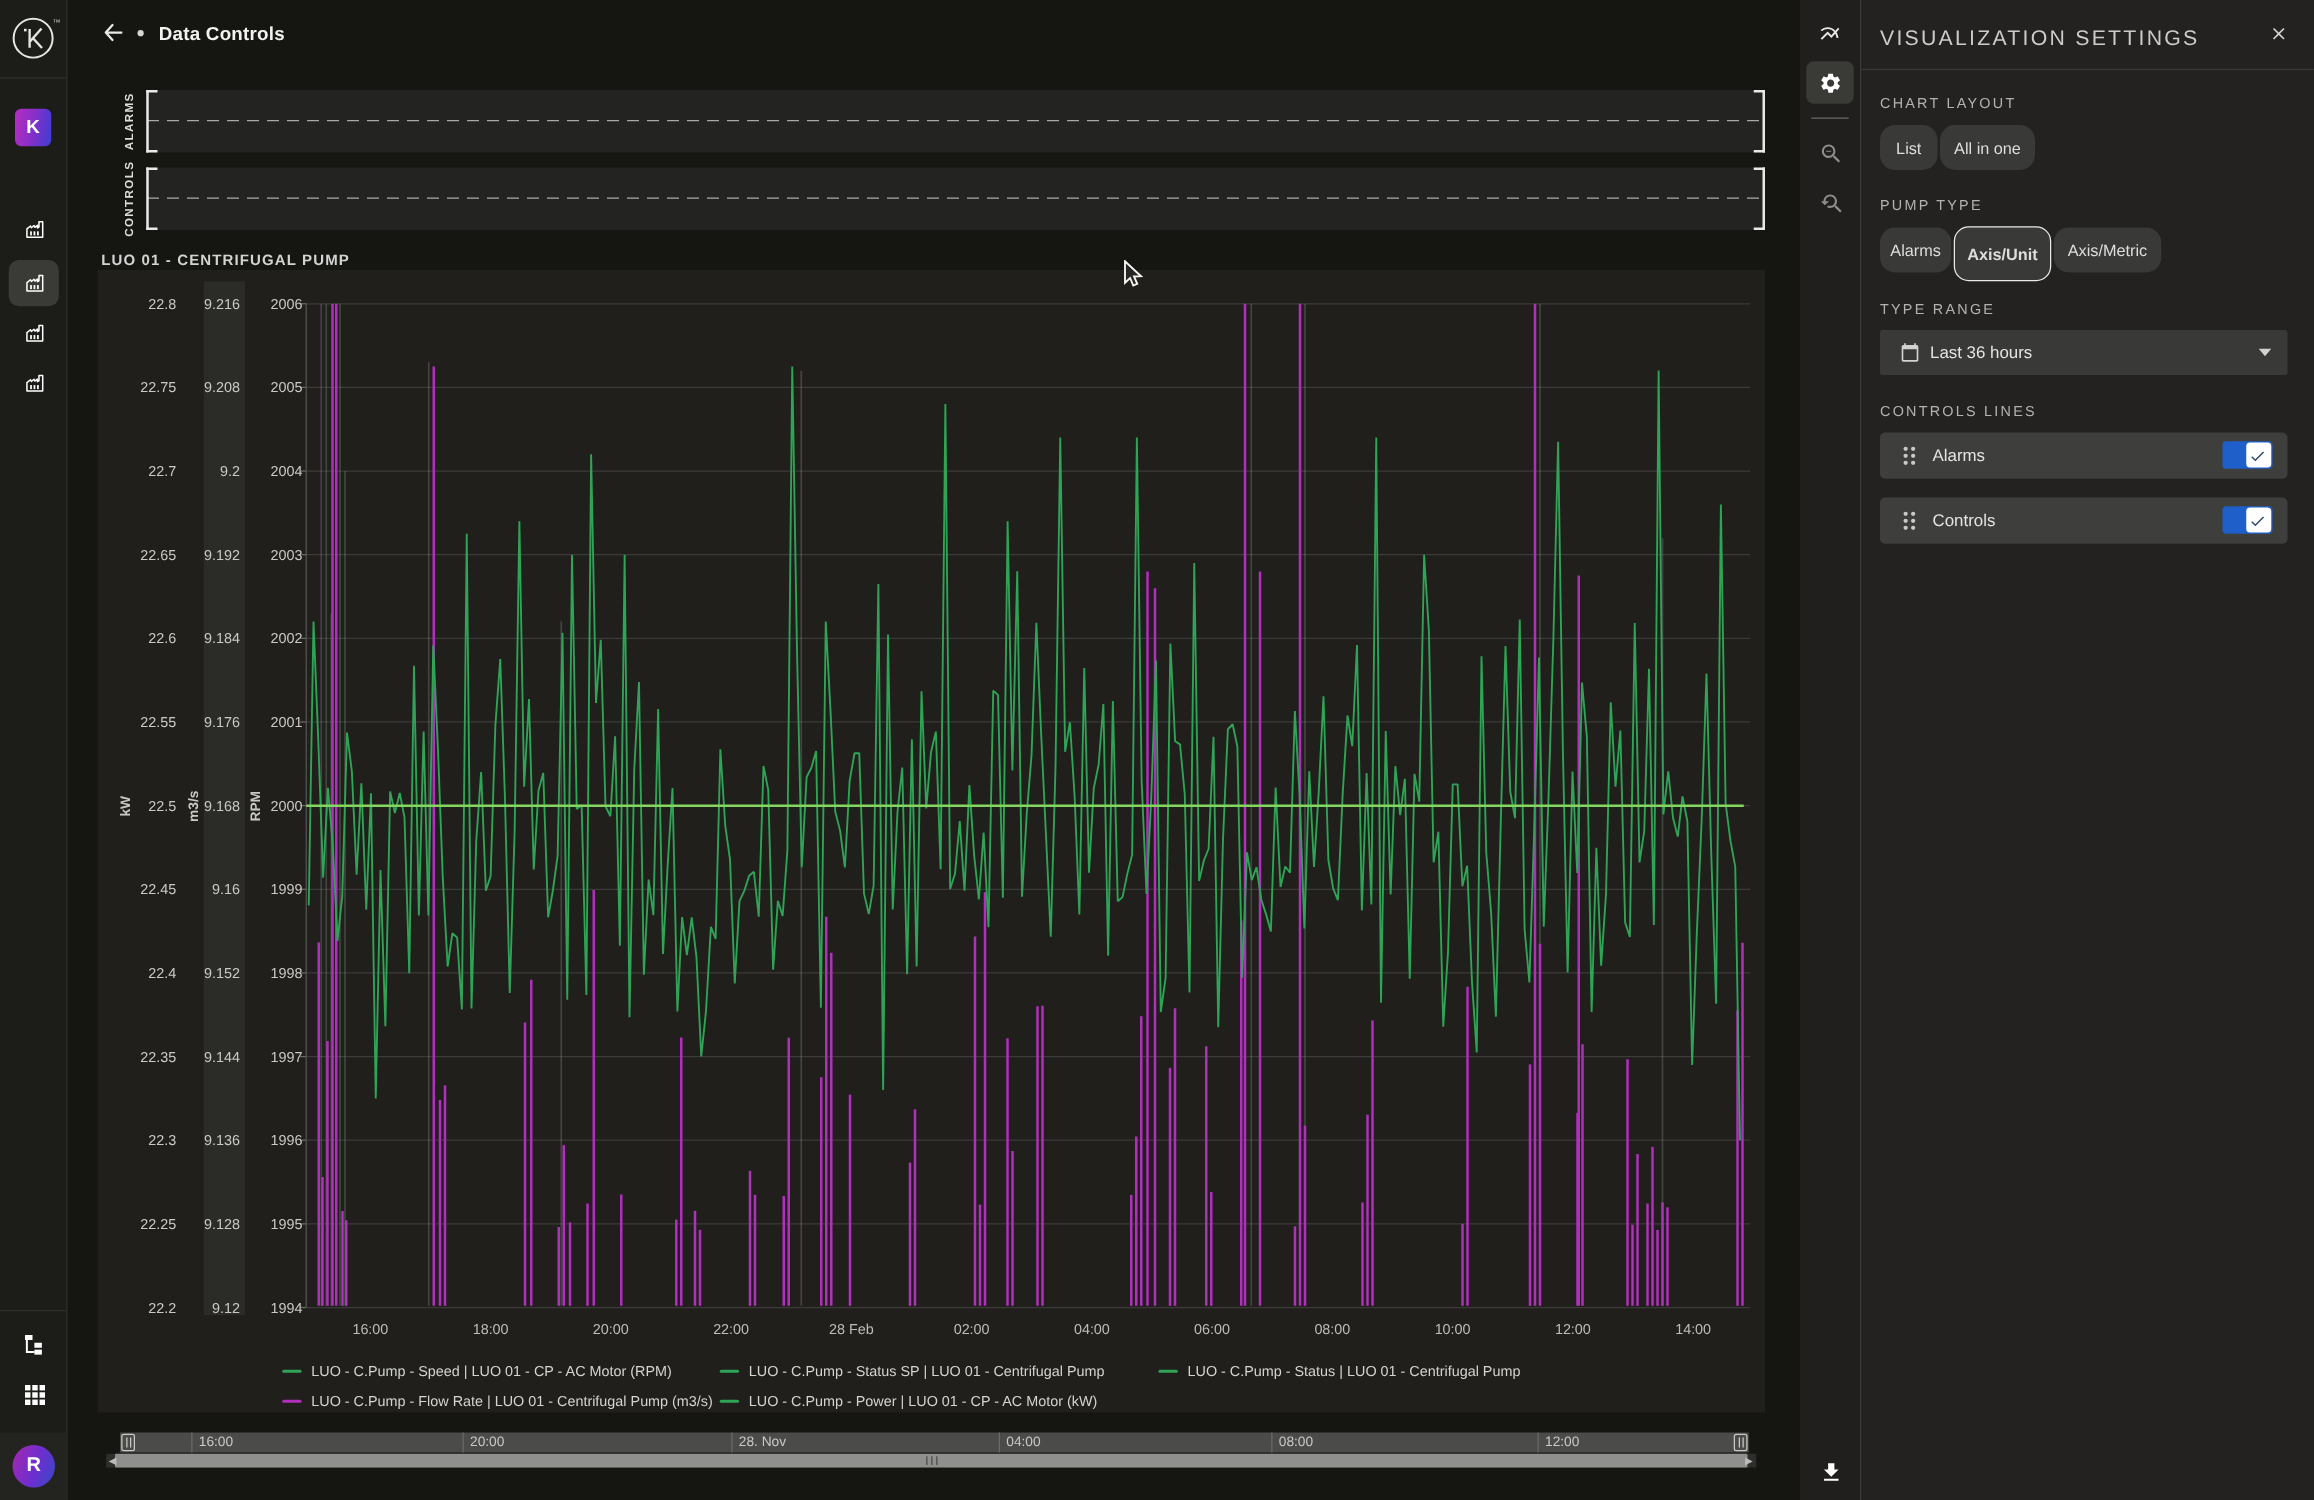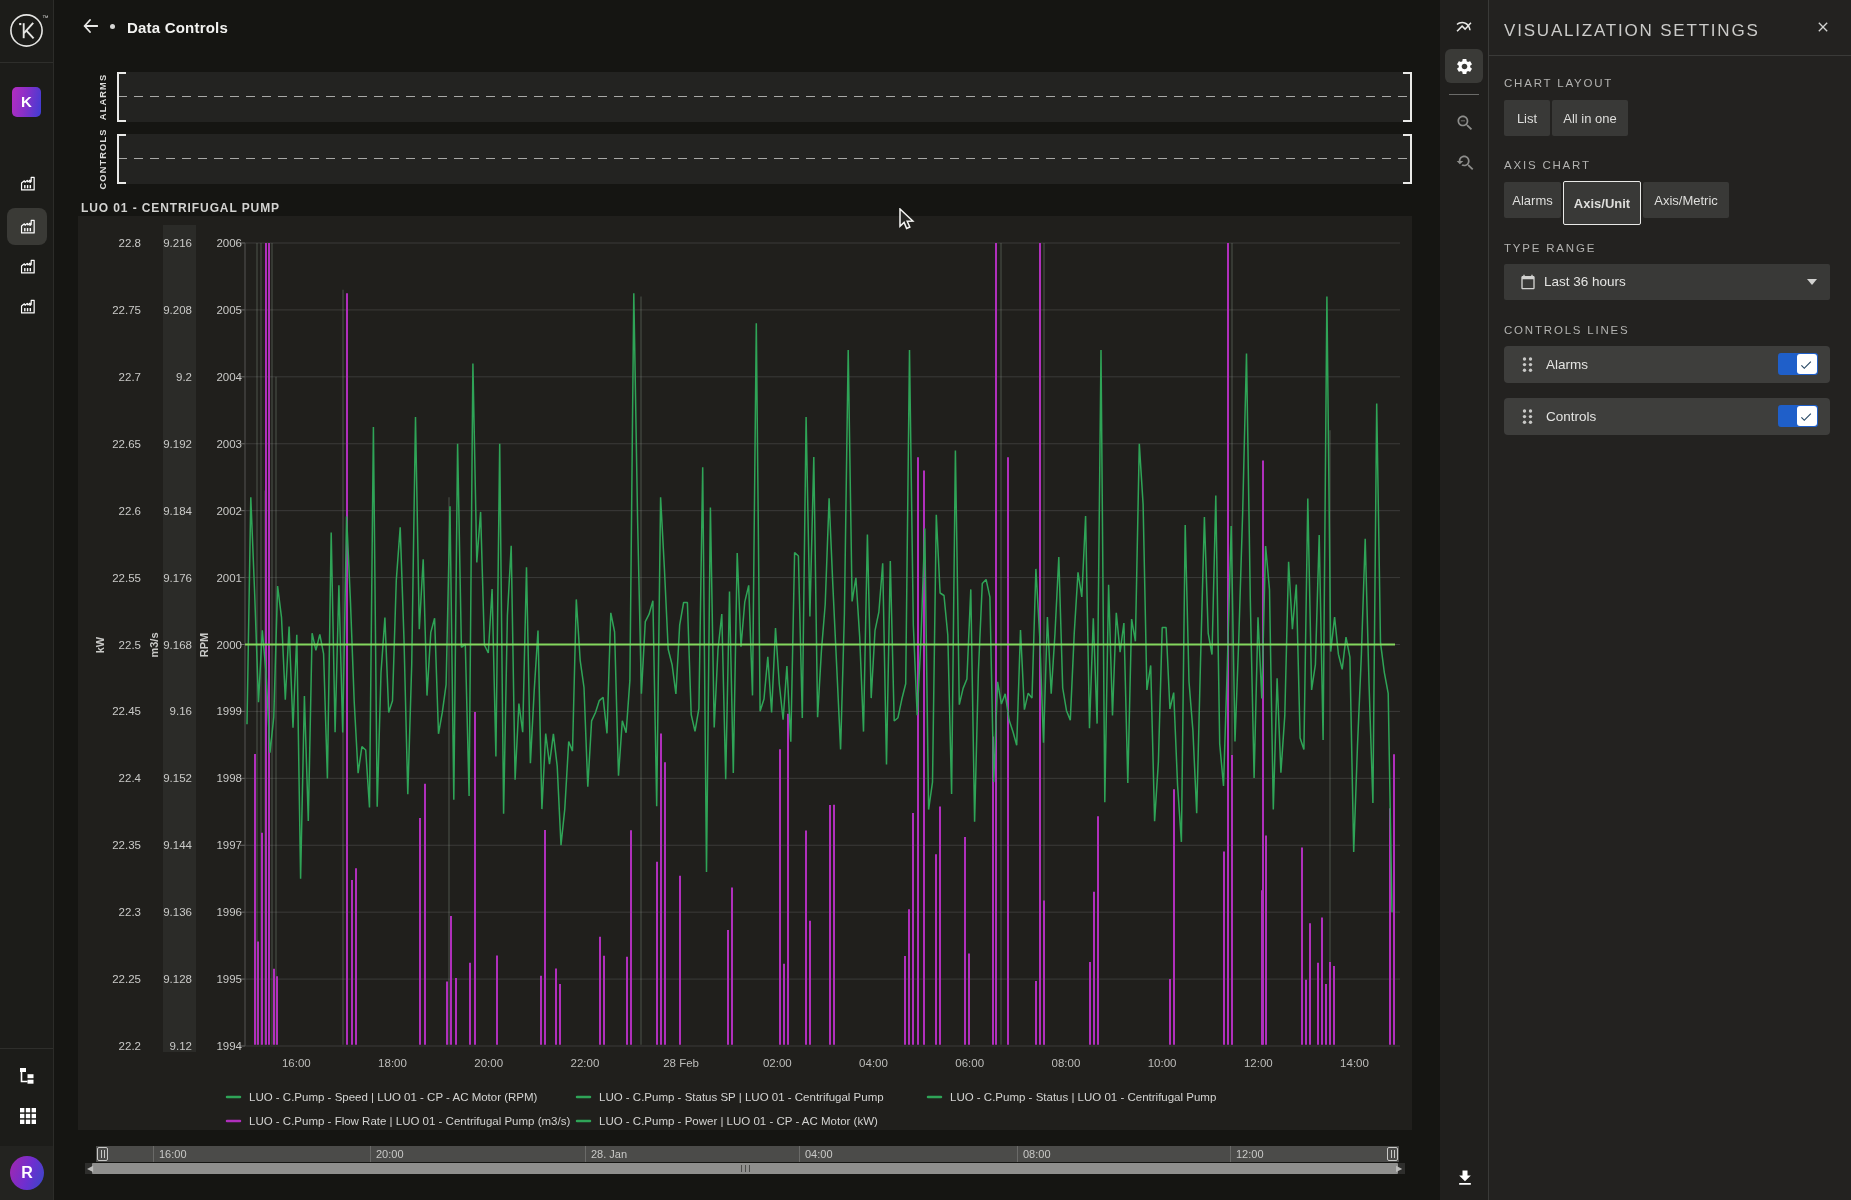--- a/index.html
+++ b/index.html
@@ -45,21 +45,21 @@
   
   #strip { position:absolute; left:1440px; top:0; width:48px; height:1200px; background:#201f1d; }
   #panel { position:absolute; left:1488px; top:0; width:363px; height:1200px; background:#232220; border-left:1px solid #3a3a38; }
   #gearbox { position:absolute; left:1445px; top:49px; width:38px; height:34px; border-radius:6px; background:#3a3a37; }
   #stripsep { position:absolute; left:1449px; top:94px; width:30px; height:1px; background:#6b6b69; }
   
   .plabel { position:absolute; left:1504px; font-size:11.5px; letter-spacing:1.8px; color:#b2b2b0; }
   #pnhdr { position:absolute; left:1504px; top:21px; font-size:17px; letter-spacing:1.8px; color:#cbcbc9; }
   #pnhdrline { position:absolute; left:1489px; top:55px; width:362px; height:1px; background:#3a3a38; }
   .btn { position:absolute; height:36px; background:#393937; color:#dededc; font-size:13px;
-    text-align:center; border-radius:2px; display:flex; align-items:center; justify-content:center; }
+    text-align:center; border-radius:12px; display:flex; align-items:center; justify-content:center; }
   .btn.sel { border:1px solid #e9e9e7; font-weight:bold; }
   #dropdown { position:absolute; left:1504px; top:264px; width:326px; height:36px; background:#393937; border-radius:2px; }
   #dropdown .txt { position:absolute; left:40px; top:10px; font-size:13.5px; color:#e4e4e2; }
   .row { position:absolute; left:1504px; width:326px; height:37px; background:#3e3e3c; border-radius:4px; }
   .row .txt { position:absolute; left:42px; top:11px; font-size:13.5px; color:#e4e4e2; }
   .toggle { position:absolute; left:274px; top:7px; width:40px; height:22px; background:#1f5fc9; border-radius:3px; }
   .toggle .thumb { position:absolute; right:1px; top:1px; width:20px; height:20px; background:#fff; border-radius:3px; }
 </style></head>
 <body>
 
@@ -323,21 +323,21 @@
 <text x="195" y="935" font-size="11.5" fill="#d3d3d1">LUO - C.Pump - Flow Rate | LUO 01 - Centrifugal Pump (m3/s)</text>
 <line x1="523" y1="931" x2="536" y2="931" stroke="#2fa457" stroke-width="2.5" stroke-linecap="round"></line>
 <text x="545" y="935" font-size="11.5" fill="#d3d3d1">LUO - C.Pump - Power | LUO 01 - CP - AC Motor (kW)</text>
 </svg>
 <div id="tl">
 <div class="tsep" style="left:57px"></div>
 <div class="tlab" style="left:63px">16:00</div>
 <div class="tsep" style="left:274px"></div>
 <div class="tlab" style="left:280px">20:00</div>
 <div class="tsep" style="left:489px"></div>
-<div class="tlab" style="left:495px">28. Jan</div>
+<div class="tlab" style="left:495px">28. Nov</div>
 <div class="tsep" style="left:703px"></div>
 <div class="tlab" style="left:709px">04:00</div>
 <div class="tsep" style="left:921px"></div>
 <div class="tlab" style="left:927px">08:00</div>
 <div class="tsep" style="left:1134px"></div>
 <div class="tlab" style="left:1140px">12:00</div>
 </div>
 <div class="handle" style="left:97px">
     <i style="left:3px"></i>
     <i style="left:6px"></i>
@@ -374,21 +374,21 @@
     <path d="M19 9h-4V3H9v6H5l7 7 7-7zM5 18v2h14v-2H5z" fill="#fff"></path>
   </svg>
 <div id="pnhdr">VISUALIZATION SETTINGS</div>
 <svg class="abs" style="left:1815px;top:19px" width="16" height="16" viewBox="0 0 24 24">
     <path d="M19 6.41 17.59 5 12 10.59 6.41 5 5 6.41 10.59 12 5 17.59 6.41 19 12 13.41 17.59 19 19 17.59 13.41 12z" fill="#d2d2d0"></path>
   </svg>
 <div id="pnhdrline"></div>
 <div class="plabel" style="top:77px">CHART LAYOUT</div>
 <div class="btn" style="left:1504px;top:100px;width:46px">List</div>
 <div class="btn" style="left:1552px;top:100px;width:76px">All in one</div>
-<div class="plabel" style="top:159px">AXIS CHART</div>
+<div class="plabel" style="top:159px">PUMP TYPE</div>
 <div class="btn" style="left:1504px;top:182px;width:57px">Alarms</div>
 <div class="btn sel" style="left:1563px;top:181px;width:78px;height:44px">Axis/Unit</div>
 <div class="btn" style="left:1643px;top:182px;width:86px">Axis/Metric</div>
 <div class="plabel" style="top:242px">TYPE RANGE</div>
 <div id="dropdown">
  <svg class="abs" style="left:16px;top:10px" width="16" height="16" viewBox="0 0 24 24">
       <path d="M20 3h-1V1h-2v2H7V1H5v2H4c-1.1 0-2 .9-2 2v16c0 1.1.9 2 2 2h16c1.1 0 2-.9 2-2V5c0-1.1-.9-2-2-2zm0 18H4V8h16v13z" fill="#d2d2d0"></path>
     </svg>
  <div class="txt">Last 36 hours</div>
  <svg class="abs" style="left:302px;top:14px" width="12" height="8" viewBox="0 0 12 8">

